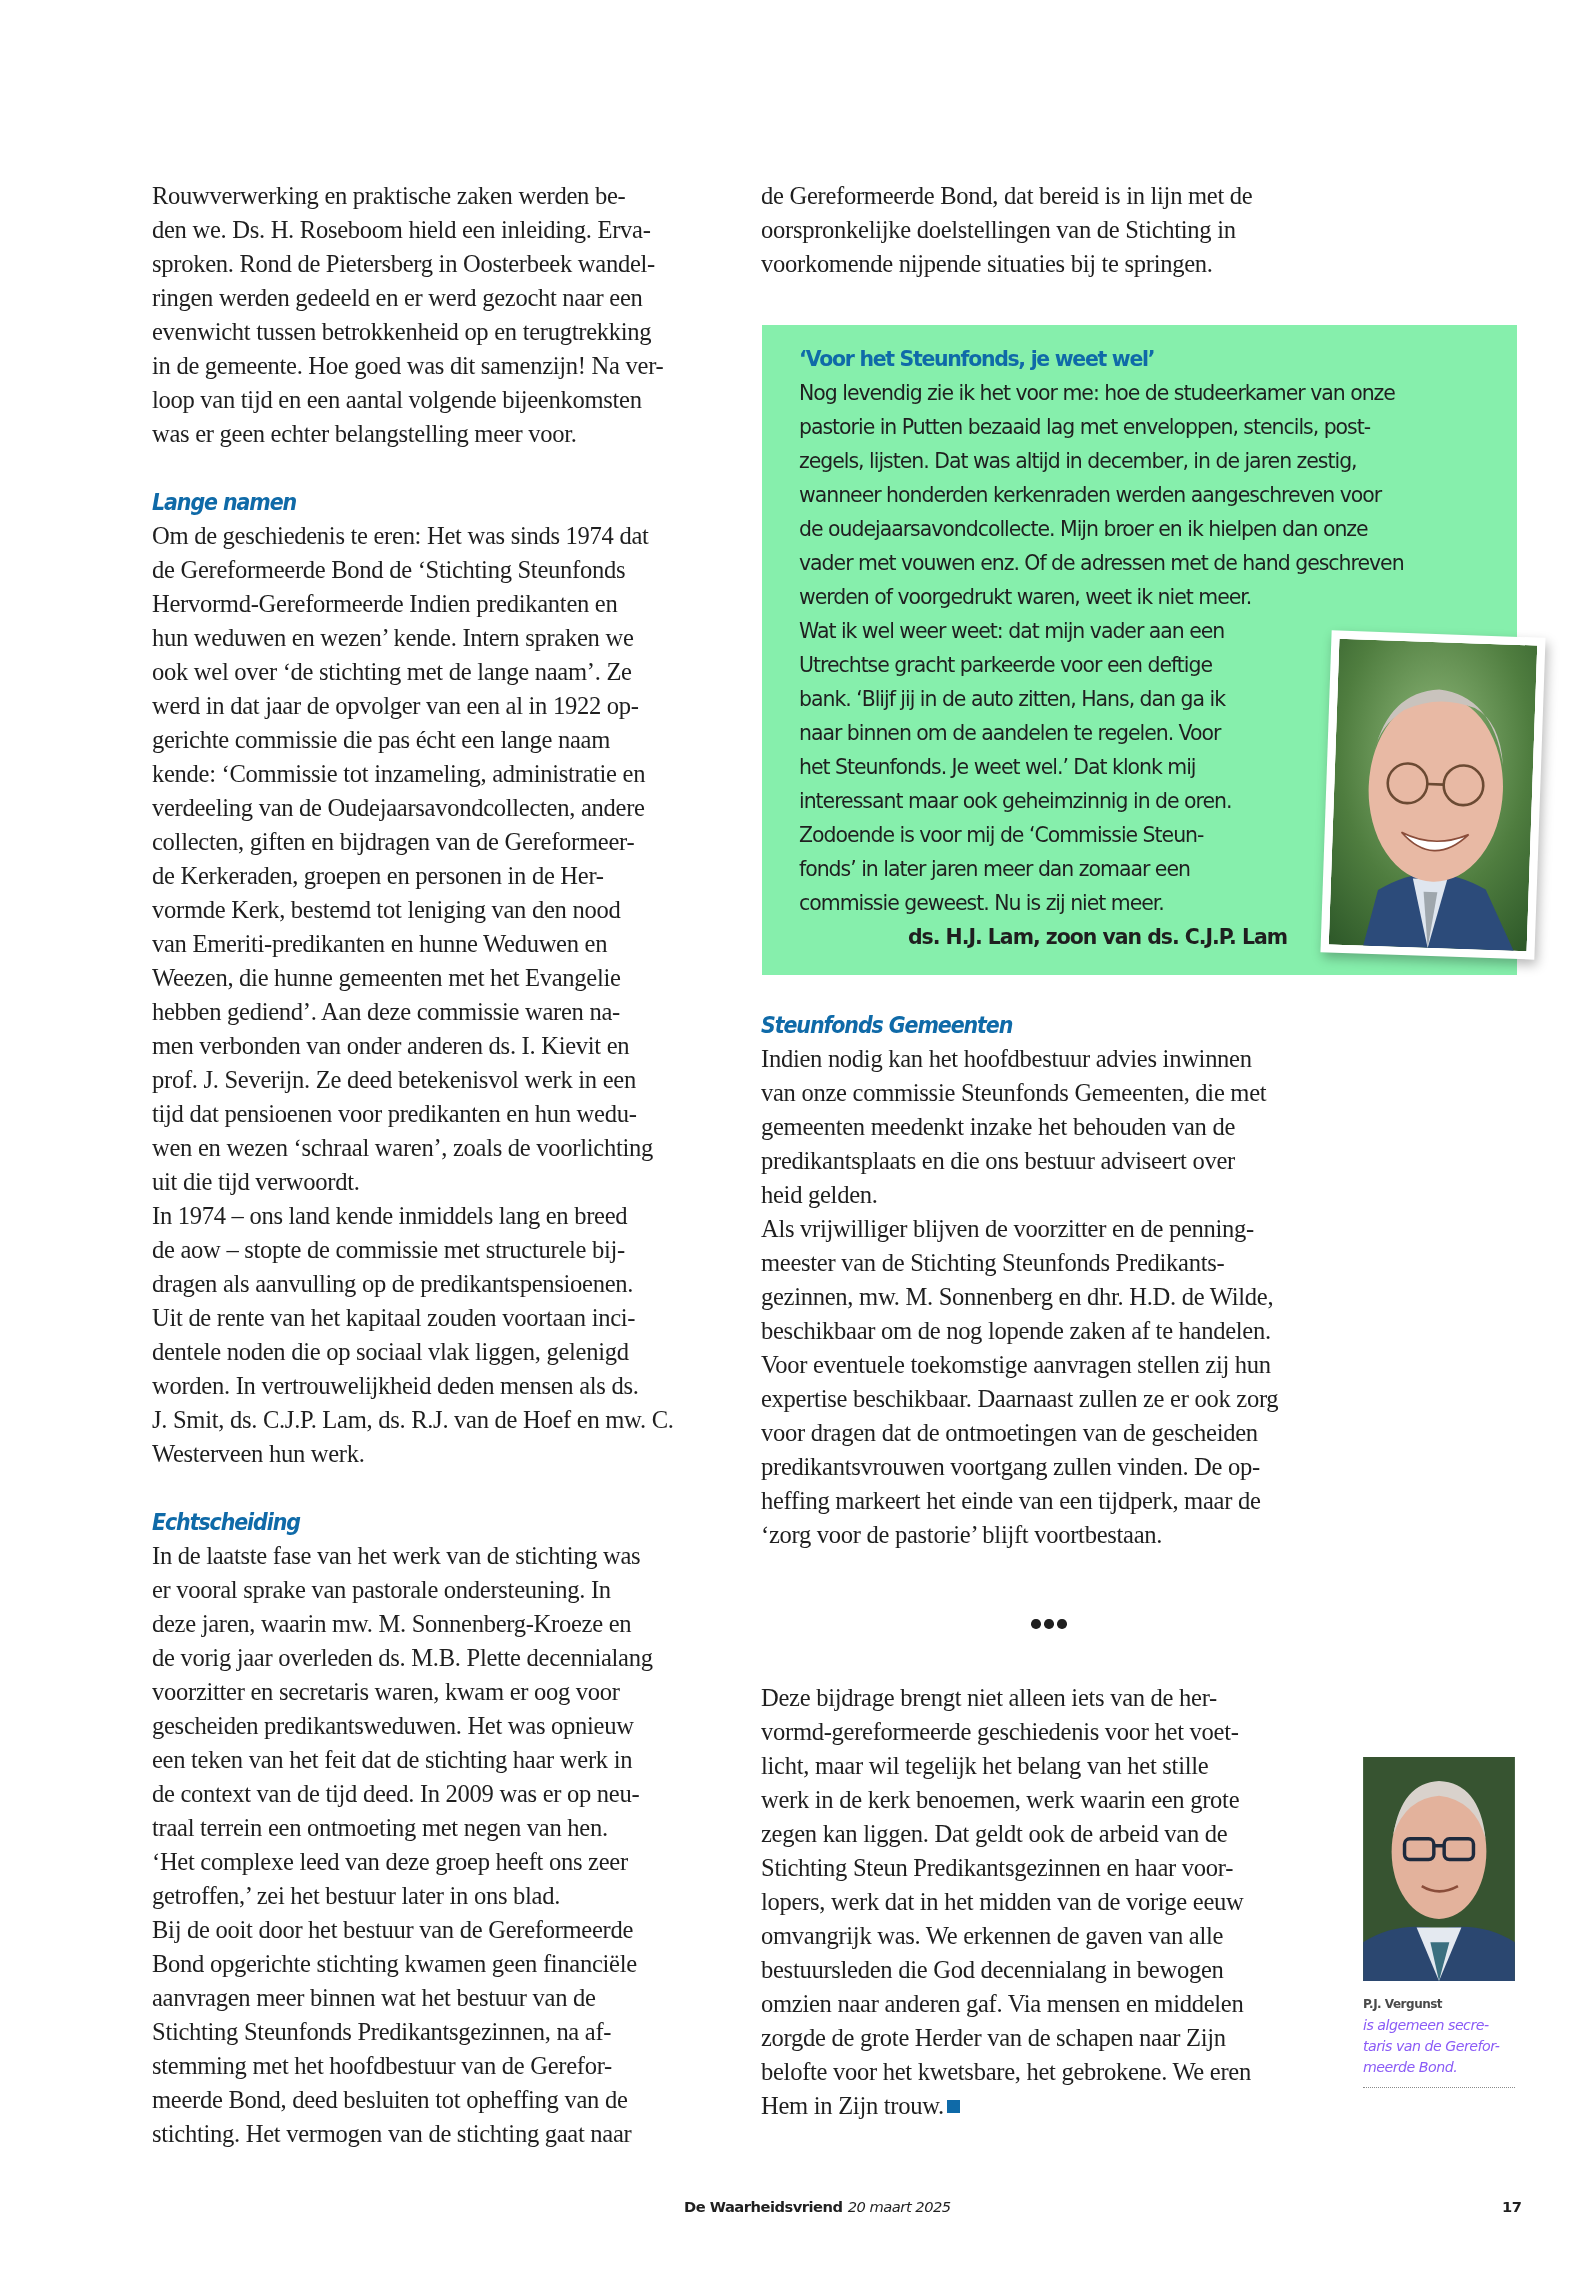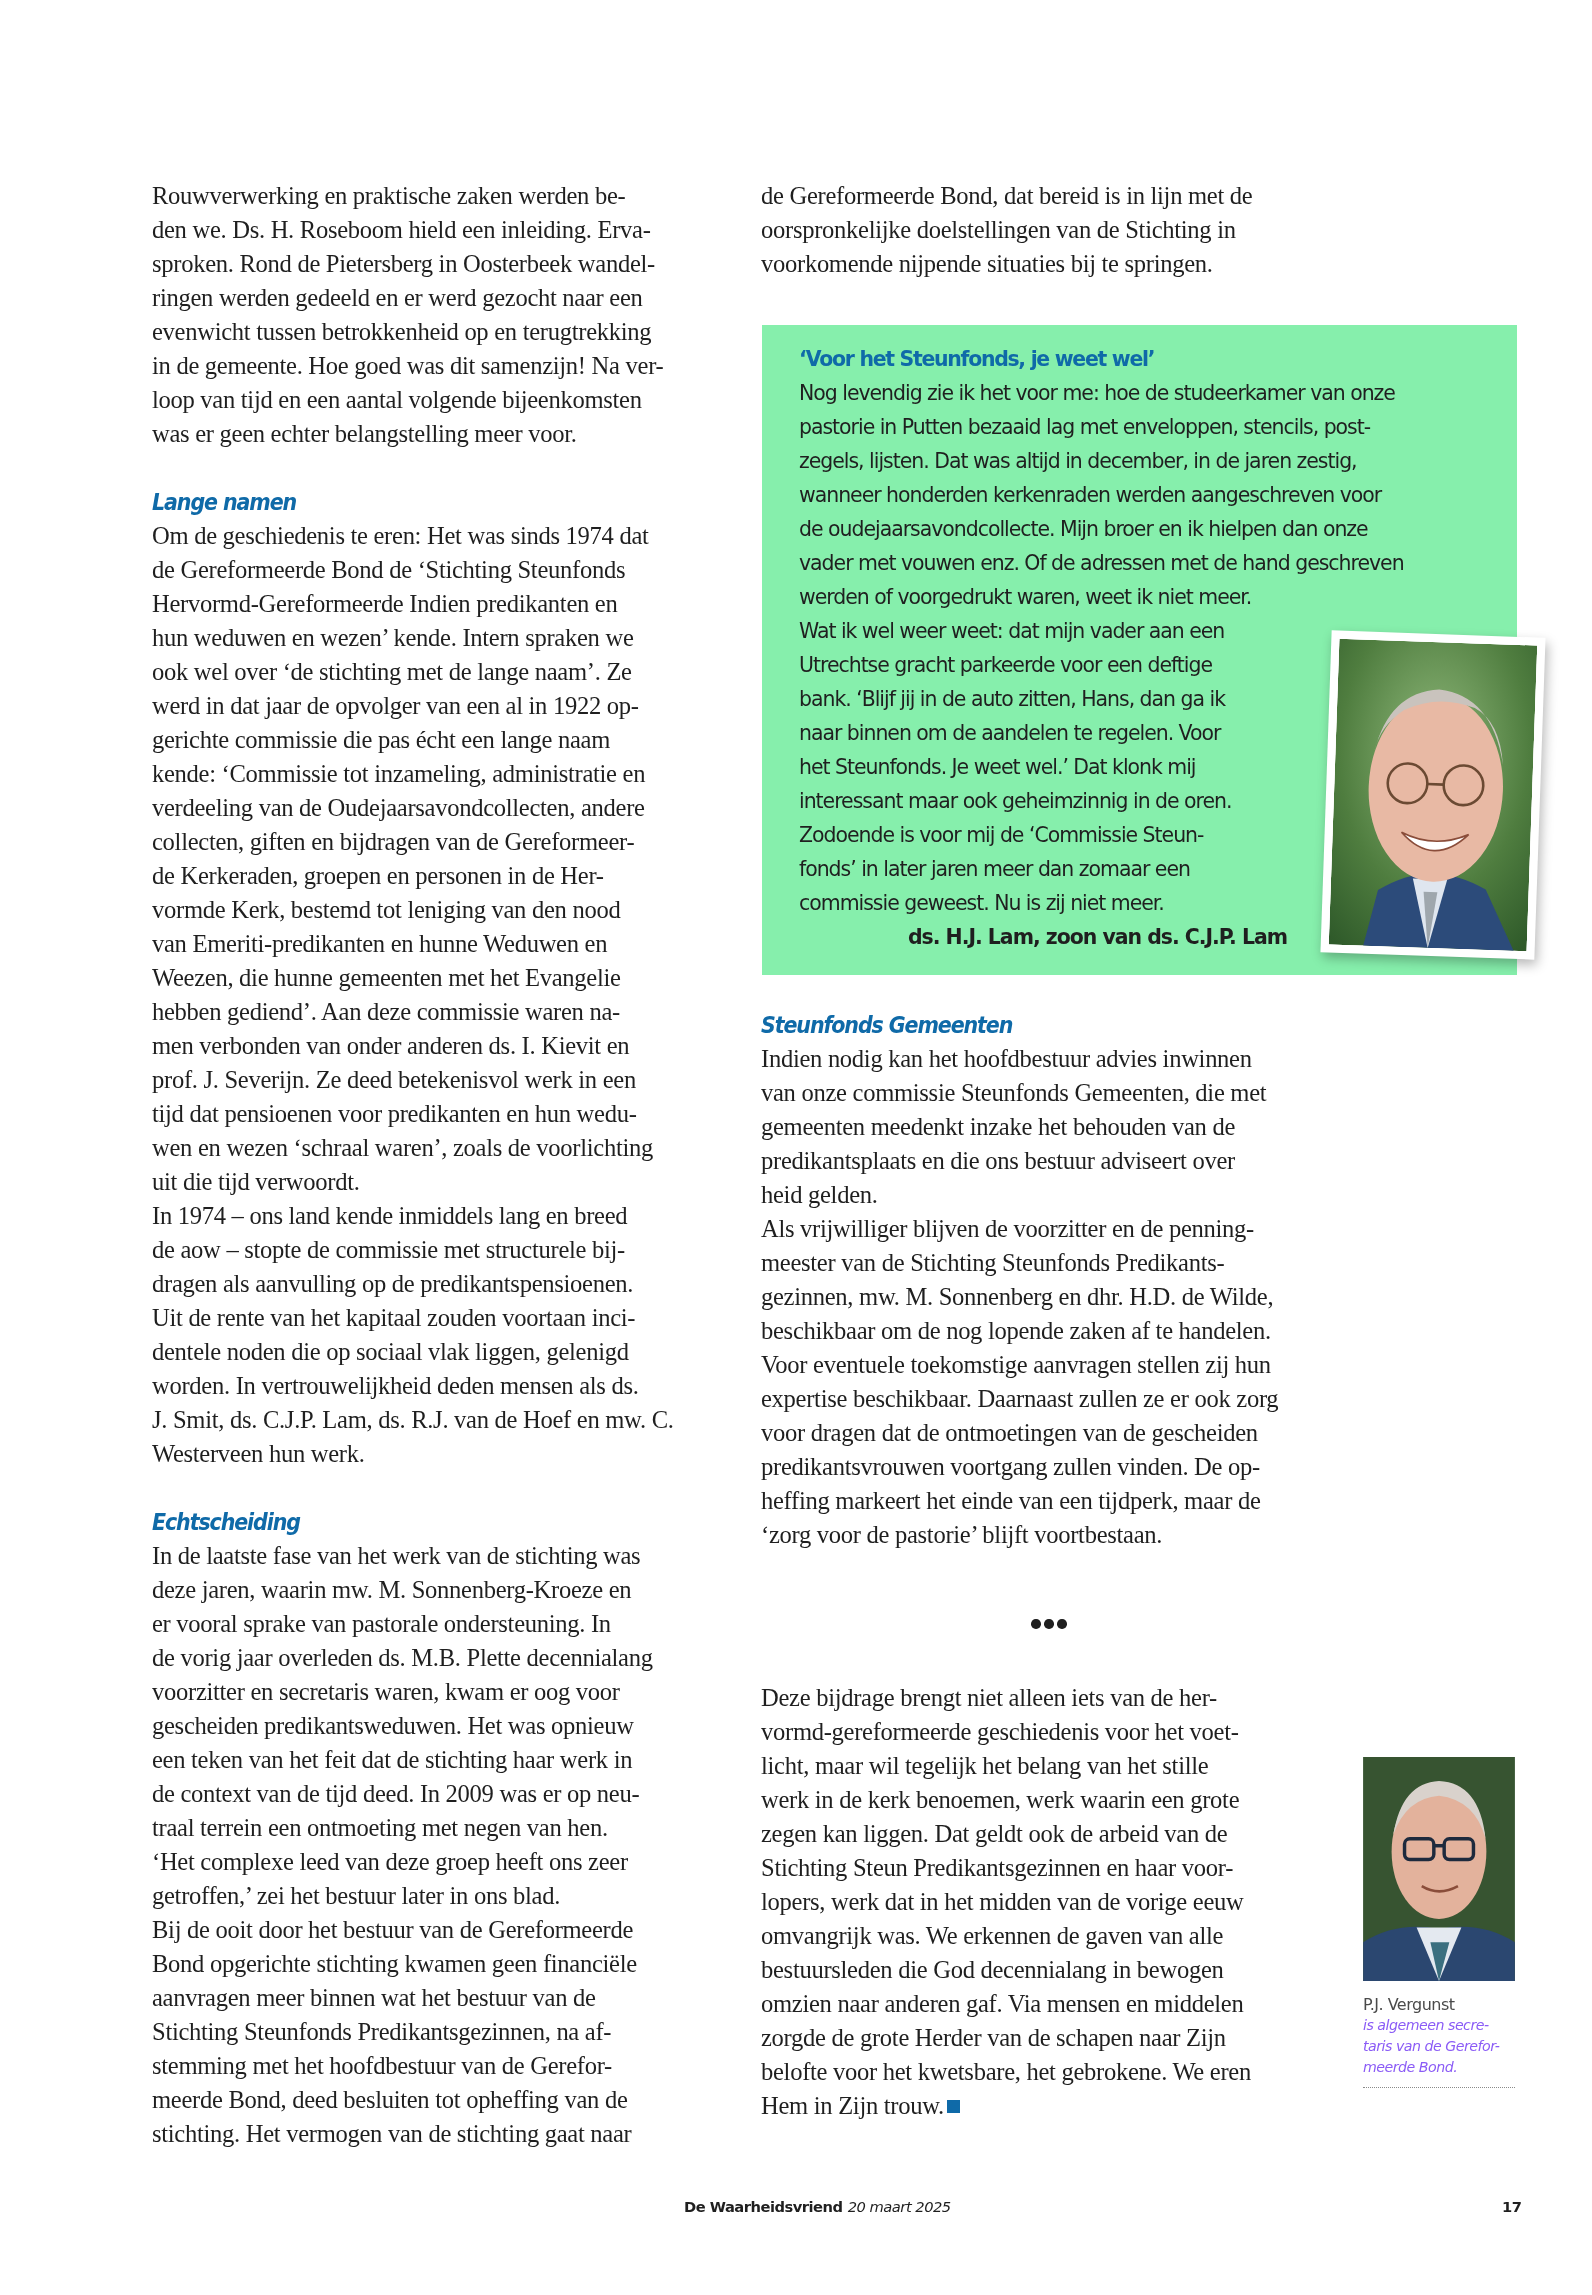--- a/index.html
+++ b/index.html
@@ -20,21 +20,21 @@
   .photo-frame { position: absolute; left: 1326px; top: 634px; width: 198px; height: 306px; background: #ffffff; padding: 7.8px; box-shadow: 2.6px 5.2px 12px rgba(0,0,0,0.28); transform: rotate(2deg); }
   .photo { width: 100%; height: 100%; overflow: hidden; position: relative; }
 
   .sep { position: absolute; left: 1031px; top: 1619px; display: flex; gap: 3.5px; }
   .dot { width: 9.5px; height: 9.5px; border-radius: 50%; background: #1f1f1f; }
 
   .end-mark { display: inline-block; width: 13px; height: 13px; background: #0f6aa8; margin-left: 3.5px; vertical-align: 0.9px; }
 
   .author { position: absolute; left: 1363px; top: 1757px; width: 152px; }
   .author-photo { width: 152px; height: 224px; overflow: hidden; position: relative; }
-  .author-name { margin-top: 13px; font-family: "DejaVu Sans", "Liberation Sans", sans-serif; font-weight: normal; font-size: 16px; line-height: 21px; color: #4a4a4a; letter-spacing: -0.5px; }
+  .author-name { margin-top: 13px; font-family: "DejaVu Sans", "Liberation Sans", sans-serif; font-weight: bold; font-size: 12px; line-height: 21px; color: #4a4a4a; letter-spacing: -0.5px; }
   .author-role { font-family: "DejaVu Sans", "Liberation Sans", sans-serif; font-style: italic; font-size: 14.2px; line-height: 21px; color: #8b5cf6; letter-spacing: -0.5px; }
   .author-rule { margin-top: 8.6px; border-top: 1.3px dotted #8a8a8a; width: 152px; }
 
   .footer { position: absolute; top: 2198px; left: 0; width: 1592px; font-family: "DejaVu Sans", "Liberation Sans", sans-serif; font-size: 14.7px; color: #1f1f1f; letter-spacing: -0.5px; }
   .footer-pub { position: absolute; left: 636px; font-weight: bold; margin-left: 48px; }
   .footer-date { font-style: italic; font-weight: normal; margin-left: 5.2px; }
   .footer-page { position: absolute; left: 1502px; font-weight: bold; }
 </style>
 </head>
 <body>
@@ -79,22 +79,22 @@
     <span class="line">Uit de rente van het kapitaal zouden voortaan inci-</span>
     <span class="line">dentele noden die op sociaal vlak liggen, gelenigd</span>
     <span class="line">worden. In vertrouwelijkheid deden mensen als ds.</span>
     <span class="line">J. Smit, ds. C.J.P. Lam, ds. R.J. van de Hoef en mw. C.</span>
     <span class="line">Westerveen hun werk.</span>
   </div>
   <div class="gap"></div>
   <h2 class="h">Echtscheiding</h2>
   <div>
     <span class="line">In de laatste fase van het werk van de stichting was</span>
+    <span class="line">er vooral sprake van pastorale ondersteuning. In</span>
     <span class="line">deze jaren, waarin mw. M. Sonnenberg-Kroeze en</span>
-    <span class="line">er vooral sprake van pastorale ondersteuning. In</span>
     <span class="line">de vorig jaar overleden ds. M.B. Plette decennialang</span>
     <span class="line">voorzitter en secretaris waren, kwam er oog voor</span>
     <span class="line">gescheiden predikantsweduwen. Het was opnieuw</span>
     <span class="line">een teken van het feit dat de stichting haar werk in</span>
     <span class="line">de context van de tijd deed. In 2009 was er op neu-</span>
     <span class="line">traal terrein een ontmoeting met negen van hen.</span>
     <span class="line">‘Het complexe leed van deze groep heeft ons zeer</span>
     <span class="line">getroffen,’ zei het bestuur later in ons blad.</span>
     <span class="line">Bij de ooit door het bestuur van de Gereformeerde</span>
     <span class="line">Bond opgerichte stichting kwamen geen financiële</span>

